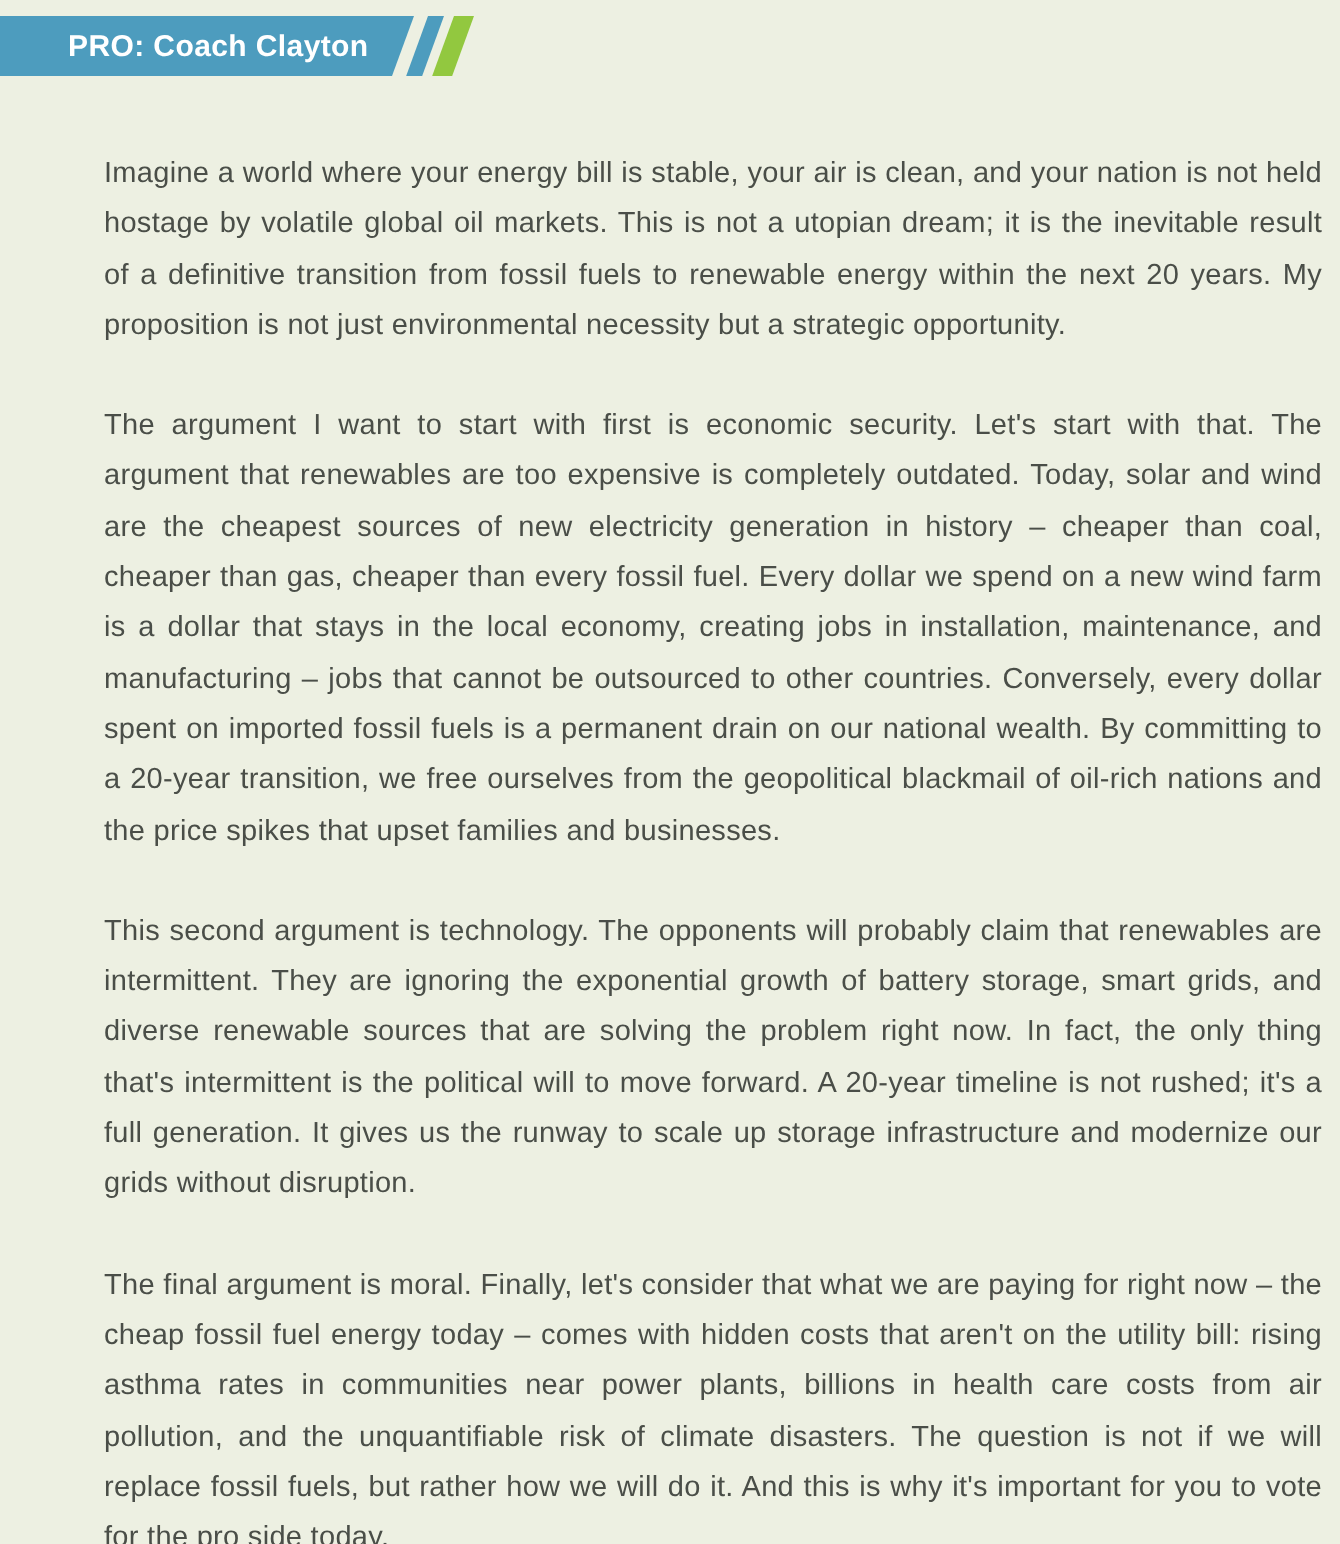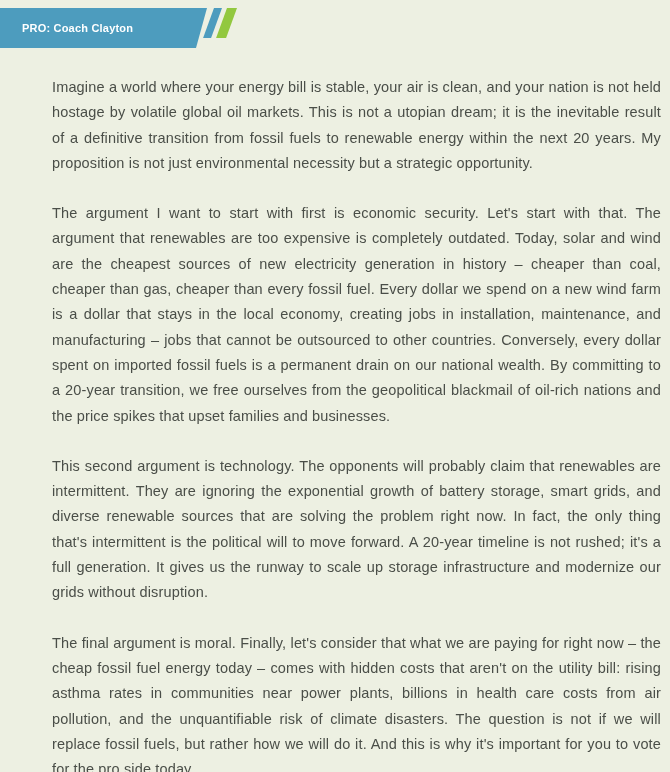--- a/index.html
+++ b/index.html
@@ -23,29 +23,29 @@
   }
   .banner-row {
     position: relative;
     margin-top: 8px;
     height: 30px;
   }
   .banner {
     position: absolute;
     left: 0;
     top: 0;
-    height: 40px;
+    height: 30px;
     width: 207px;
     background: var(--banner-teal);
     clip-path: polygon(0 0, 100% 0, calc(100% - 11px) 100%, 0 100%);
     display: flex;
     align-items: center;
-    padding-left: 22px;
+    padding-left: 34px;
     color: var(--banner-text-color);
-    font-size: 11px;
+    font-size: 15px;
     font-weight: 700;
     letter-spacing: 0.2px;
   }
   .stripe {
     position: absolute;
     top: 0;
     height: 30px;
     transform: skewX(-20deg);
     transform-origin: top left;
   }

